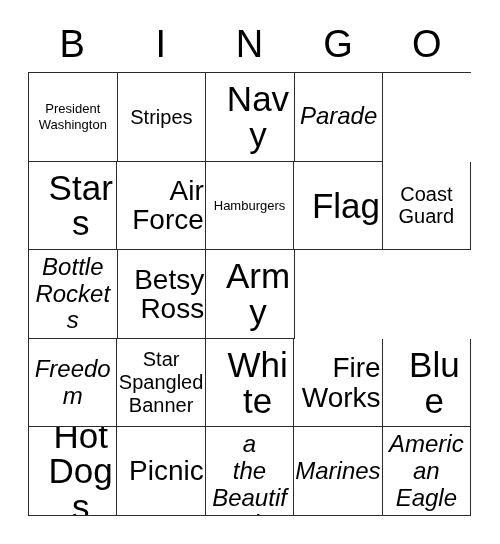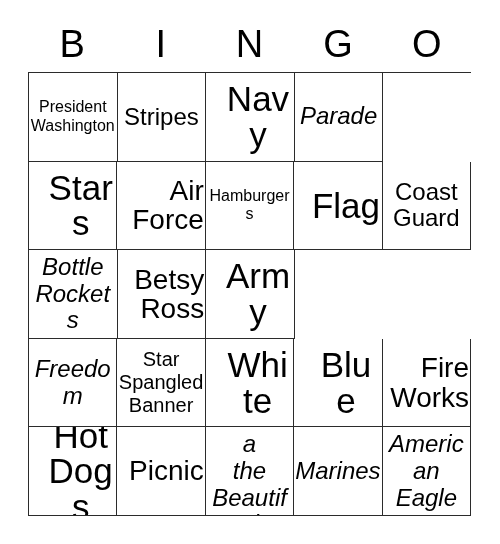--- a/index.html
+++ b/index.html
@@ -58,24 +58,24 @@
     overflow: hidden;
   }
   .cell-text {
     display: block;
     width: 100%;
     line-height: 1.05;
     white-space: pre-line;
     word-break: break-word;
   }
   
-  .fs-xs .cell-text { font-size: 16px; line-height: 1.18; }
+  .fs-xs .cell-text { font-size: 13px; line-height: 1.18; }
   .fs-sm .cell-text { font-size: 20px;   line-height: 1.15; }
   .fs-md .cell-text { font-size: 24px; line-height: 1.12; font-style: italic; }
-  .fs-lg .cell-text { font-size: 24px;   line-height: 1.1; }
+  .fs-lg .cell-text { font-size: 20px;   line-height: 1.1; }
   .fs-xl .cell-text { font-size: 28px;   line-height: 1.05; text-align: right; }
   .fs-xxl .cell-text { font-size: 35px;  line-height: 1.02; margin-left: 16px; }
   .free .cell-text { font-size: 17px; line-height: 1.35; }
 </style>
 </head>
 <body>
 
 <div class="card">
 
   <div class="header-row">
@@ -143,26 +143,26 @@
           <span class="cell-text">Freedom</span>
         </div>
       <div class="cell fs-sm">
           <span class="cell-text">Star
 Spangled
 Banner</span>
         </div>
       <div class="cell fs-xxl">
           <span class="cell-text">White</span>
         </div>
-      <div class="cell fs-xxl">
-          <span class="cell-text">Blue</span>
-        </div>
       <div class="cell fs-xl">
           <span class="cell-text">Fire
 Works</span>
+        </div>
+      <div class="cell fs-xxl">
+          <span class="cell-text">Blue</span>
         </div>
     </div>
 
     <div class="grid-row">
       <div class="cell fs-xxl">
           <span class="cell-text">Hot
 Dogs</span>
         </div>
       <div class="cell fs-xl">
           <span class="cell-text">Picnic</span>

